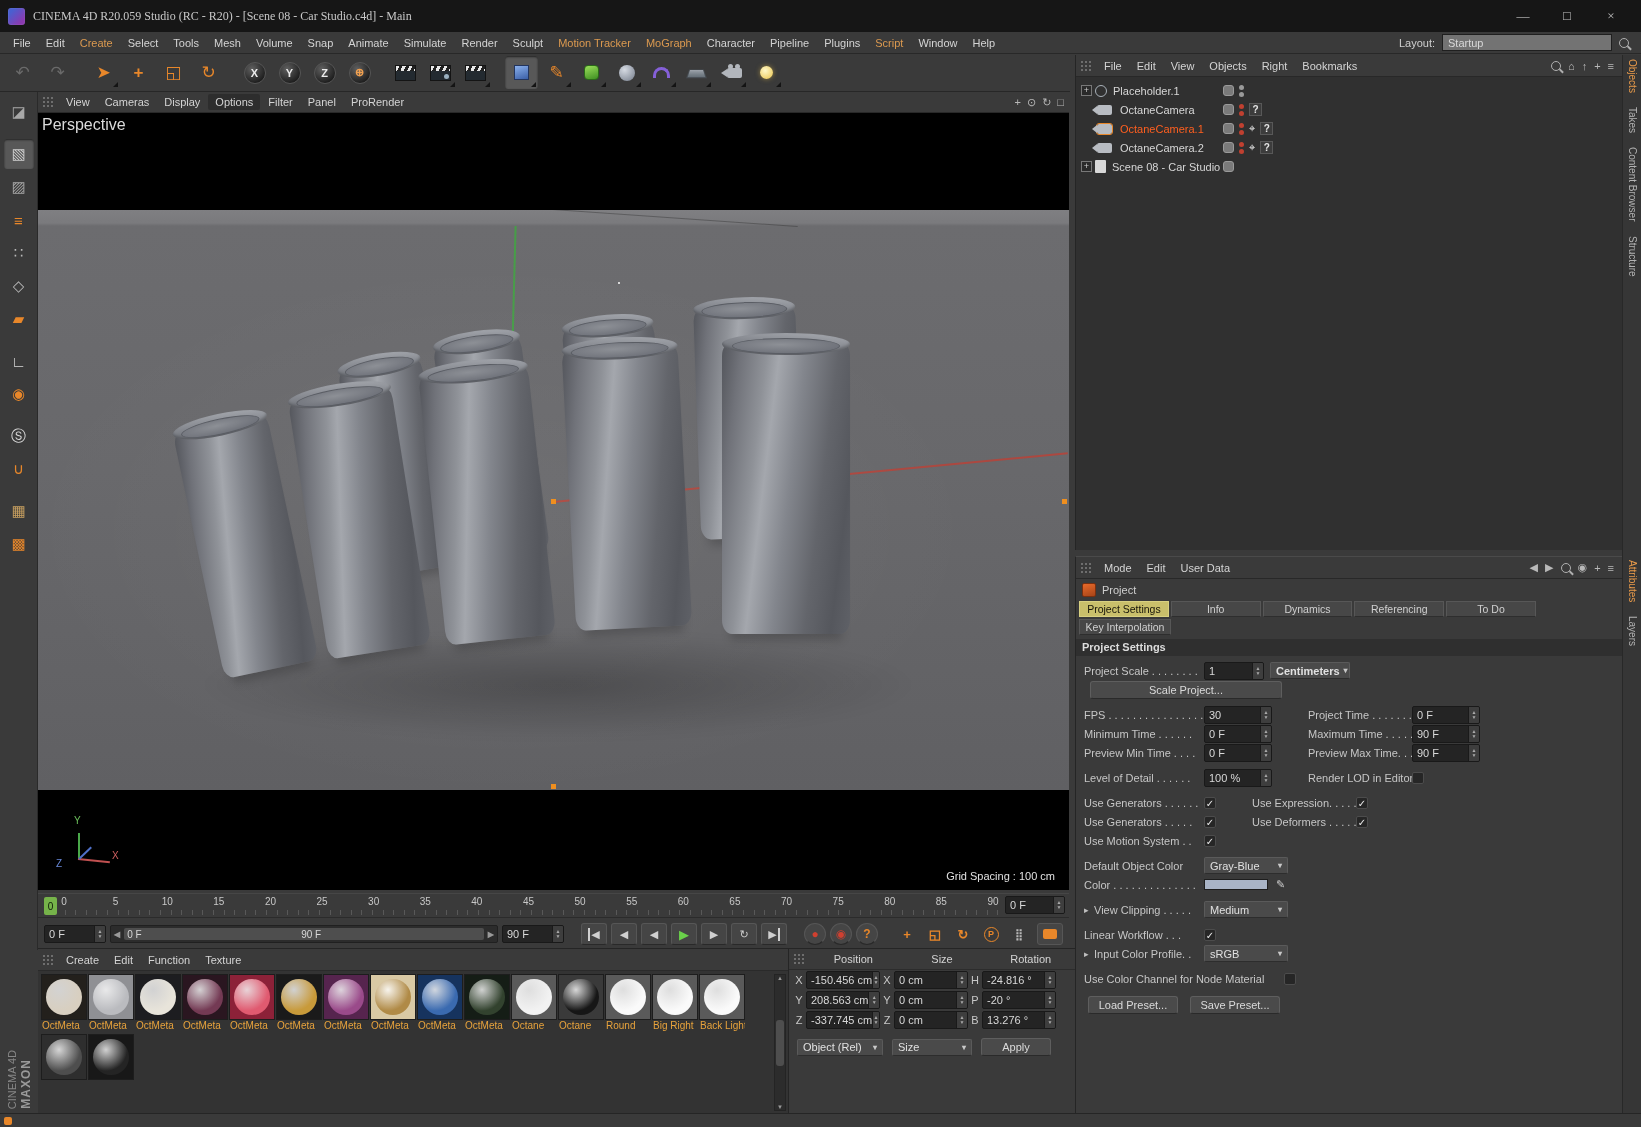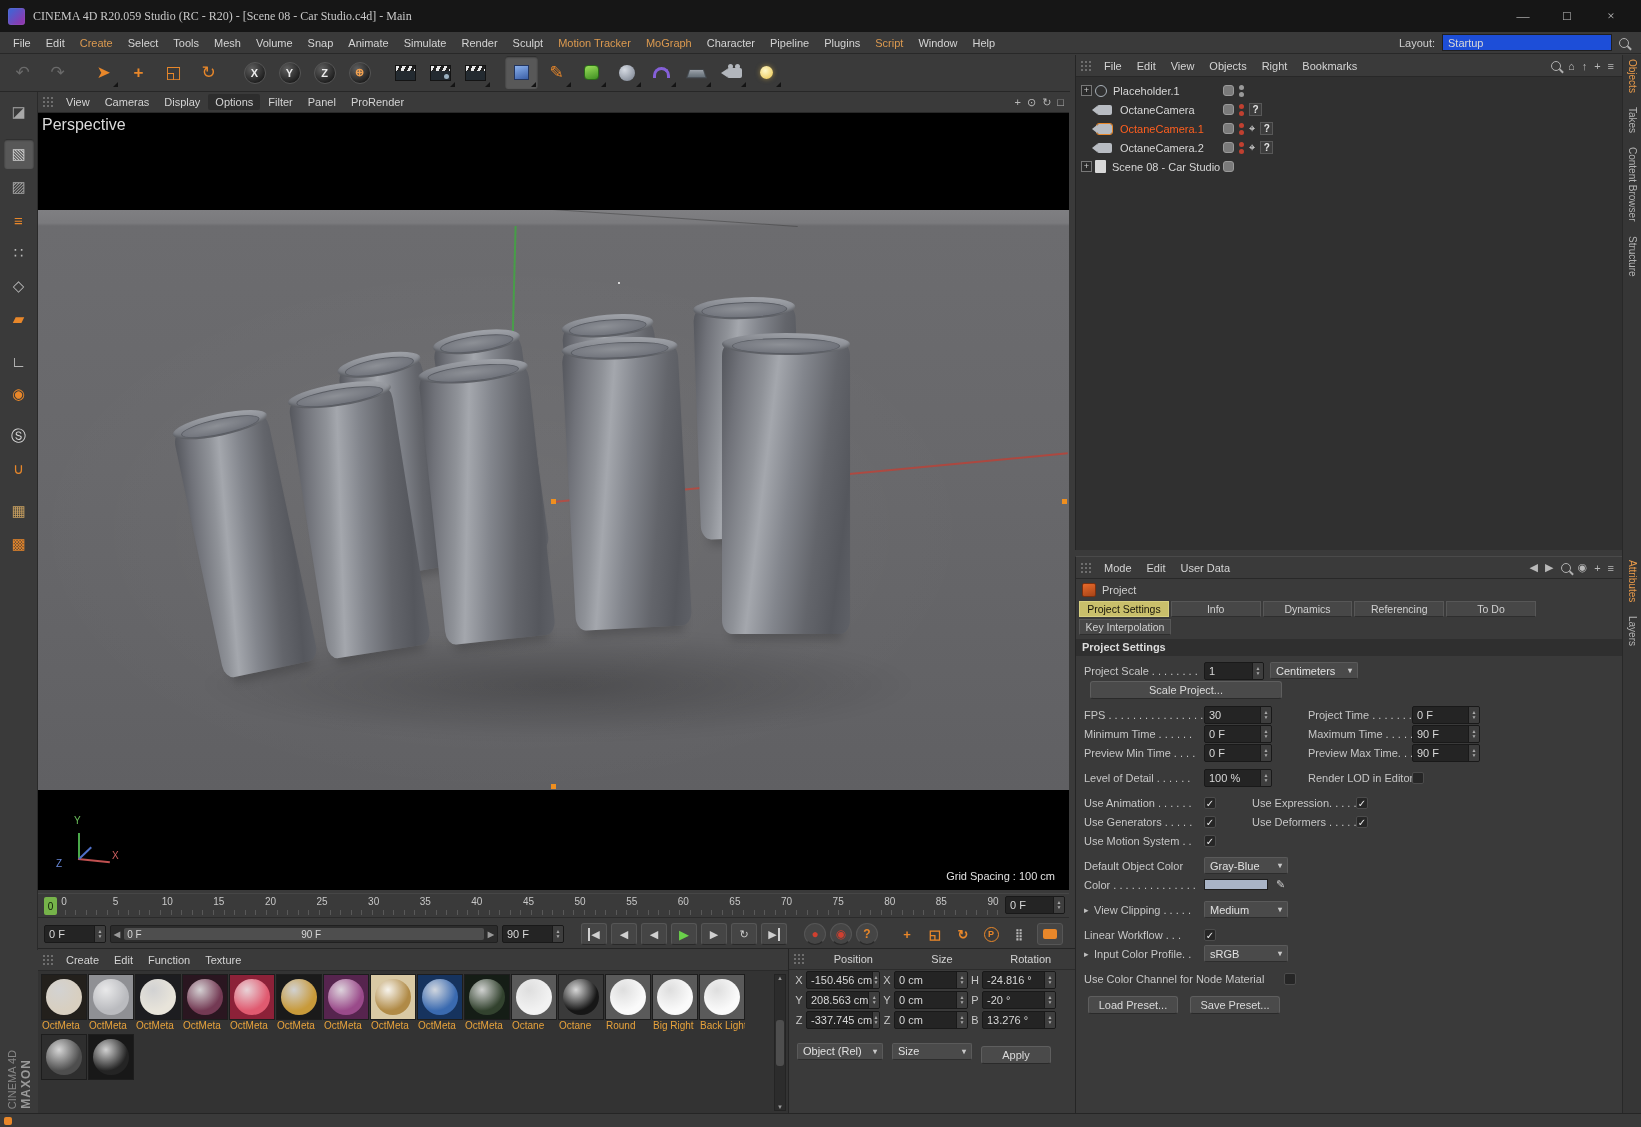--- a/index.html
+++ b/index.html
@@ -13,21 +13,21 @@
 .winbtns{margin-left:auto;display:flex;}
 .winbtn{width:44px;height:30px;display:flex;align-items:center;justify-content:center;color:#c0c0c0;font-size:13px;}
 
 
 .menubar{position:absolute;left:0;top:32px;width:100%;height:22px;background:#3a3a3a;border-bottom:1px solid #282828;display:flex;align-items:center;padding:0 6px;}
 #main-menu{display:flex;gap:1px;}
 .menu-item{padding:2px 7px;color:#d4d4d4;white-space:nowrap;}
 .menu-item.hl{color:#dc9a50;}
 .menu-item.active{background:#2d2d2d;border-radius:2px;}
 .layout-box{margin-left:auto;display:flex;align-items:center;gap:7px;padding-right:6px;}
-.layout-dd{width:170px;height:17px;background:#1d4ed8;border:1px solid #1f1f1f;display:flex;align-items:center;padding:0 5px;color:#d8d8d8;}
+.layout-dd{width:170px;height:17px;background:#737373;border:1px solid #1f1f1f;display:flex;align-items:center;padding:0 5px;color:#d8d8d8;}
 .mag{width:10px;height:10px;border:1.5px solid #b0b0b0;border-radius:50%;position:relative;display:inline-block;}
 .mag::after{content:"";position:absolute;width:5px;height:1.5px;background:#b0b0b0;transform:rotate(45deg);right:-4px;bottom:-2px;}
 
 
 .toolbar{position:absolute;left:0;top:54px;width:1070px;height:38px;background:#3a3a3a;border-bottom:1px solid #272727;display:flex;align-items:center;padding-left:6px;gap:2px;}
 .tool{width:33px;height:33px;display:flex;align-items:center;justify-content:center;position:relative;border-radius:3px;font-size:17px;color:#e8872a;}
 .tool.dim{color:#6a6a6a;}
 .tool.pressed{background:#585858;box-shadow:inset 0 1px 2px #222;}
 .tool.flyout::after{content:"";position:absolute;right:2px;bottom:2px;border-left:5px solid transparent;border-bottom:5px solid #141414;}
 .tsep{width:9px;}
@@ -149,21 +149,21 @@
 
 
 .coord-panel{position:absolute;left:788px;top:948px;width:287px;height:165px;background:#3a3a3a;border-top:1px solid #252525;border-left:1px solid #252525;}
 .coord-head{height:21px;display:flex;align-items:center;padding-left:4px;border-bottom:1px solid #2c2c2c;}
 .chead{width:89px;text-align:center;color:#d4d4d4;}
 .crow{display:flex;align-items:center;gap:2px;padding-left:5px;height:20px;}
 .caxis{width:10px;text-align:center;color:#c8c8c8;}
 .coord-foot{display:flex;gap:9px;padding:8px 0 0 8px;align-items:center;}
 .dd{height:17px;background:#4a4a4a;border:1px solid #5a5a5a;border-bottom-color:#2d2d2d;border-radius:2px;display:flex;align-items:center;padding:0 5px;color:#e0e0e0;gap:4px;}
 .dd .caret{margin-left:auto;font-size:8px;color:#c8c8c8;}
-.w80{width:80px;}.w84{width:84px;}.w86{width:86px;}.w96{width:88px;}
+.w80{width:80px;}.w84{width:84px;}.w86{width:86px;}.w96{width:80px;font-weight:bold;}
 .pbtn{height:18px;background:#4a4a4a;border:1px solid #5e5e5e;border-bottom-color:#2a2a2a;border-radius:3px;padding:0 19px;display:inline-flex;align-items:center;justify-content:center;color:#dadada;white-space:nowrap;}
 
 
 .om{position:absolute;left:1075px;top:55px;width:547px;height:495px;background:#303030;border-left:1px solid #252525;}
 .om-menu,.am-menu{height:22px;background:#3a3a3a;border-bottom:1px solid #282828;display:flex;align-items:center;gap:1px;padding-left:4px;}
 .panel-icons{margin-left:auto;display:flex;gap:7px;align-items:center;padding-right:8px;color:#b8b8b8;font-size:11px;}
 #om-list{padding-top:4px;}
 .orow{height:19px;display:flex;align-items:center;padding-left:5px;gap:3px;position:relative;}
 .exp{width:11px;height:11px;border:1px solid #787878;background:#2a2a2a;color:#cccccc;font-size:9px;line-height:9px;text-align:center;flex:none;}
 .exp.hid{visibility:hidden;}
@@ -724,21 +724,21 @@
     </div>
     <div class="coord-foot">
       <div class="dd w86">
           <span>Object (Rel)</span>
           <b class="caret">▾</b>
         </div>
       <div class="dd w80">
           <span>Size</span>
           <b class="caret">▾</b>
         </div>
-      <div class="pbtn" style="width:70px;margin-top:8px;">Apply</div>
+      <div class="pbtn" style="width:70px;">Apply</div>
     </div>
   </div>
 
   <div class="om">
     <div class="om-menu">
       <span class="grip"></span>
       <div id="om-menu-items" style="display:flex;gap:1px;">
           <span class="menu-item">File</span>
           <span class="menu-item">Edit</span>
           <span class="menu-item">View</span>
@@ -931,21 +931,21 @@
             <span class="sval">100 %</span>
             <span class="sarr">
               <b>▲</b>
               <b>▼</b>
             </span>
           </div>
         <span class="albl2">Render LOD in Editor</span>
         <span class="chk"></span>
       </div>
       <div class="arow mt6">
-        <span class="albl">Use Animation . . . . . .</span>
+        <span class="albl">Use Generators . . . . . .</span>
         <span class="chk">✓</span>
         <span class="albl2">Use Expression. . . . . .</span>
         <span class="chk">✓</span>
       </div>
       <div class="arow">
         <span class="albl">Use Generators . . . . .</span>
         <span class="chk">✓</span>
         <span class="albl2">Use Deformers . . . . . .</span>
         <span class="chk">✓</span>
       </div>

